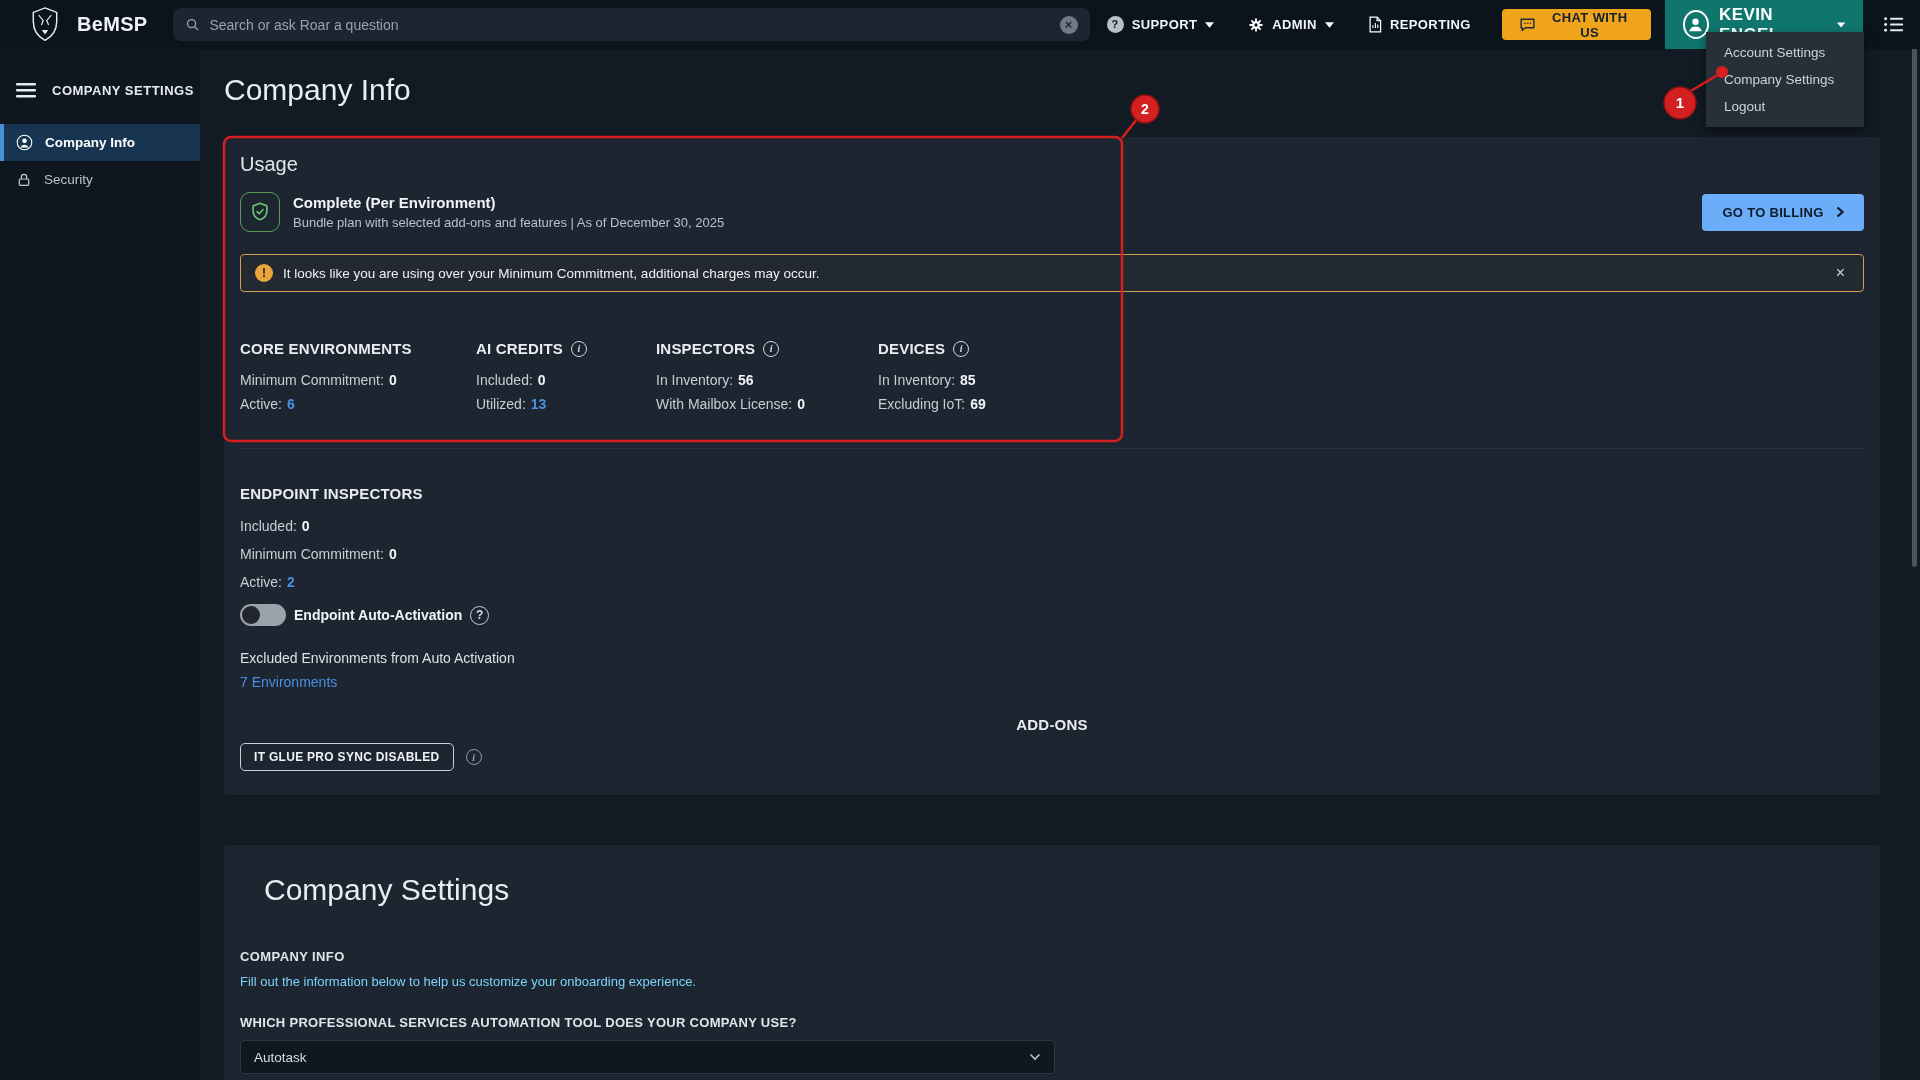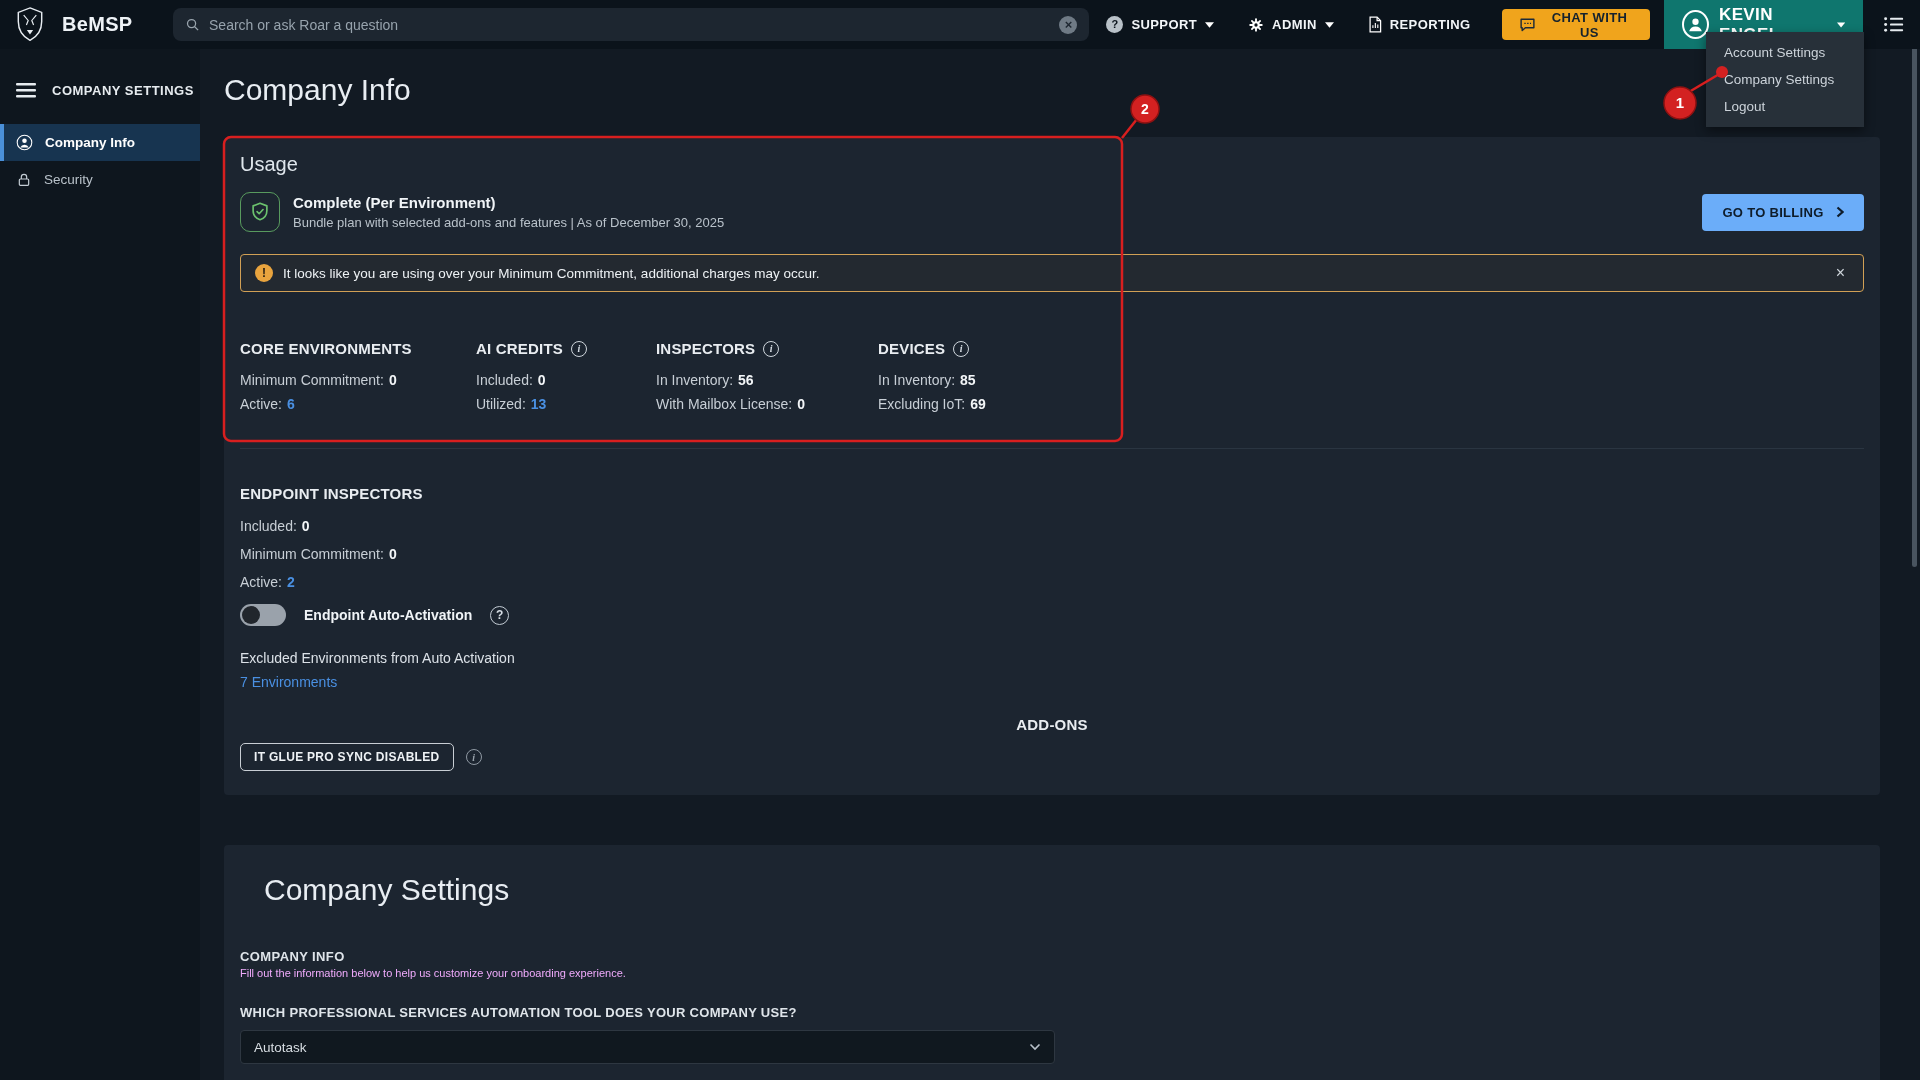--- a/index.html
+++ b/index.html
@@ -3,21 +3,21 @@
 <meta charset="utf-8">
 <style>
   * { margin:0; padding:0; box-sizing:border-box; }
   html,body { width:1920px; height:1080px; overflow:hidden; background:#121a23;
     font-family:"Liberation Sans", sans-serif; }
   #stage { position:relative; width:1920px; height:1080px; background:#121a23; overflow:hidden; }
 
   
   #topbar { position:absolute; top:0; left:0; width:1920px; height:49px; background:#0b131b;
     display:flex; align-items:center; z-index:30; }
-  .brand-wrap { display:flex; align-items:center; gap:14px; padding-left:12px; width:178px; }
+  .brand-wrap { display:flex; align-items:center; gap:14px; padding-left:27px; width:178px; }
   .brand-name { color:#eef2f6; font-size:20px; font-weight:700; letter-spacing:.3px; }
   .search-box { position:relative; width:944px; height:33px; background:#1d2630; border-radius:8px;
     display:flex; align-items:center; padding:0 12px; gap:9px; }
   .search-box input { flex:1; background:transparent; border:none; outline:none; color:#fef9c3;
     font-size:14px; font-family:"Liberation Sans",sans-serif; }
   .search-box input::placeholder { color:#97a3ad; }
   .clear-btn { width:18px; height:18px; border-radius:50%; background:#6f7a85; color:#1d2630;
     font-size:13px; line-height:17px; text-align:center; font-weight:700; cursor:pointer; flex:none; }
   .top-nav { display:flex; align-items:center; height:100%; margin-left:auto; }
   .nav-item { display:flex; align-items:center; gap:8px; color:#f2f5f8; font-size:13px; font-weight:700;
@@ -82,40 +82,40 @@
   .stat-line { color:#c8cfd6; font-size:14px; margin-bottom:8px; }
   .stat-line .val { color:#f3f6f8; font-weight:700; margin-left:5px; }
   .stat-line .val.link { color:#4a90e2; cursor:pointer; }
 
   .divider { border-top:1px solid #2a3541; margin-top:28px; }
 
   .ep-head { margin-top:36px; color:#e9edf1; font-size:15px; font-weight:700; letter-spacing:.2px; }
   .ep-rows { margin-top:16px; }
   .ep-rows .stat-line { margin-bottom:12px; }
 
-  .toggle-row { display:flex; align-items:center; gap:18px; margin-top:14px; }
+  .toggle-row { display:flex; align-items:center; gap:8px; margin-top:14px; }
   .toggle { width:46px; height:22px; border-radius:11px; background:#9aa2ab; position:relative; cursor:pointer; flex:none; }
   .toggle .knob { position:absolute; left:2px; top:2px; width:18px; height:18px; border-radius:50%; background:#21262c; }
   .toggle-label { color:#f0f4f7; font-size:14px; font-weight:700; }
   .help-ic { width:19px; height:19px; border-radius:50%; border:1.5px solid #c3ccd4; color:#d7dee5;
     font-size:12px; font-weight:700; display:inline-flex; align-items:center; justify-content:center; cursor:pointer; }
 
   .excluded-label { margin-top:24px; color:#dbe1e7; font-size:14px; }
   .excluded-link { margin-top:8px; color:#4a90e2; font-size:14px; cursor:pointer; width:fit-content; }
 
   .addons-head { margin-top:26px; color:#e9edf1; font-size:15px; font-weight:700; letter-spacing:.2px;text-align:center; }
   .addons-row { display:flex; align-items:center; gap:12px; margin-top:10px; }
   .addon-pill { border:1px solid #c8ced4; border-radius:5px; background:transparent; color:#eef2f5;
     font-size:12px; font-weight:700; letter-spacing:.3px; padding:6px 13px; cursor:pointer;
     font-family:"Liberation Sans",sans-serif; }
   .addon-info { border-color:#8f99a3; color:#9aa4ad; }
 
   .cs-title { color:#e8edf2; font-size:30px; font-weight:300; margin-left:24px; }
   .cs-section { margin-top:42px; color:#dfe5ea; font-size:13px; font-weight:700; letter-spacing:.4px; }
-  .cs-desc { margin-top:3px; color:#f0abfc; font-size:11px; }
+  .cs-desc { margin-top:10px; color:#7dd3fc; font-size:13px; }
   .cs-label { margin-top:26px; color:#dfe5ea; font-size:13px; font-weight:700; letter-spacing:.3px; }
   .cs-select { margin-top:10px; width:815px; height:34px; background:#10181f; border:1px solid #2e3741;
     border-radius:4px; display:flex; align-items:center; padding:0 13px; cursor:pointer;gap:35px; }
   .cs-select .sel-val { color:#d7dde2; font-size:13.5px; }
   .cs-select svg { margin-left:auto; }
 
   
   #anno { position:absolute; top:0; left:0; z-index:60; pointer-events:none; }
   
   #scroll-thumb { position:absolute; right:3px; top:2px; width:5px; height:565px; background:#49545f;

